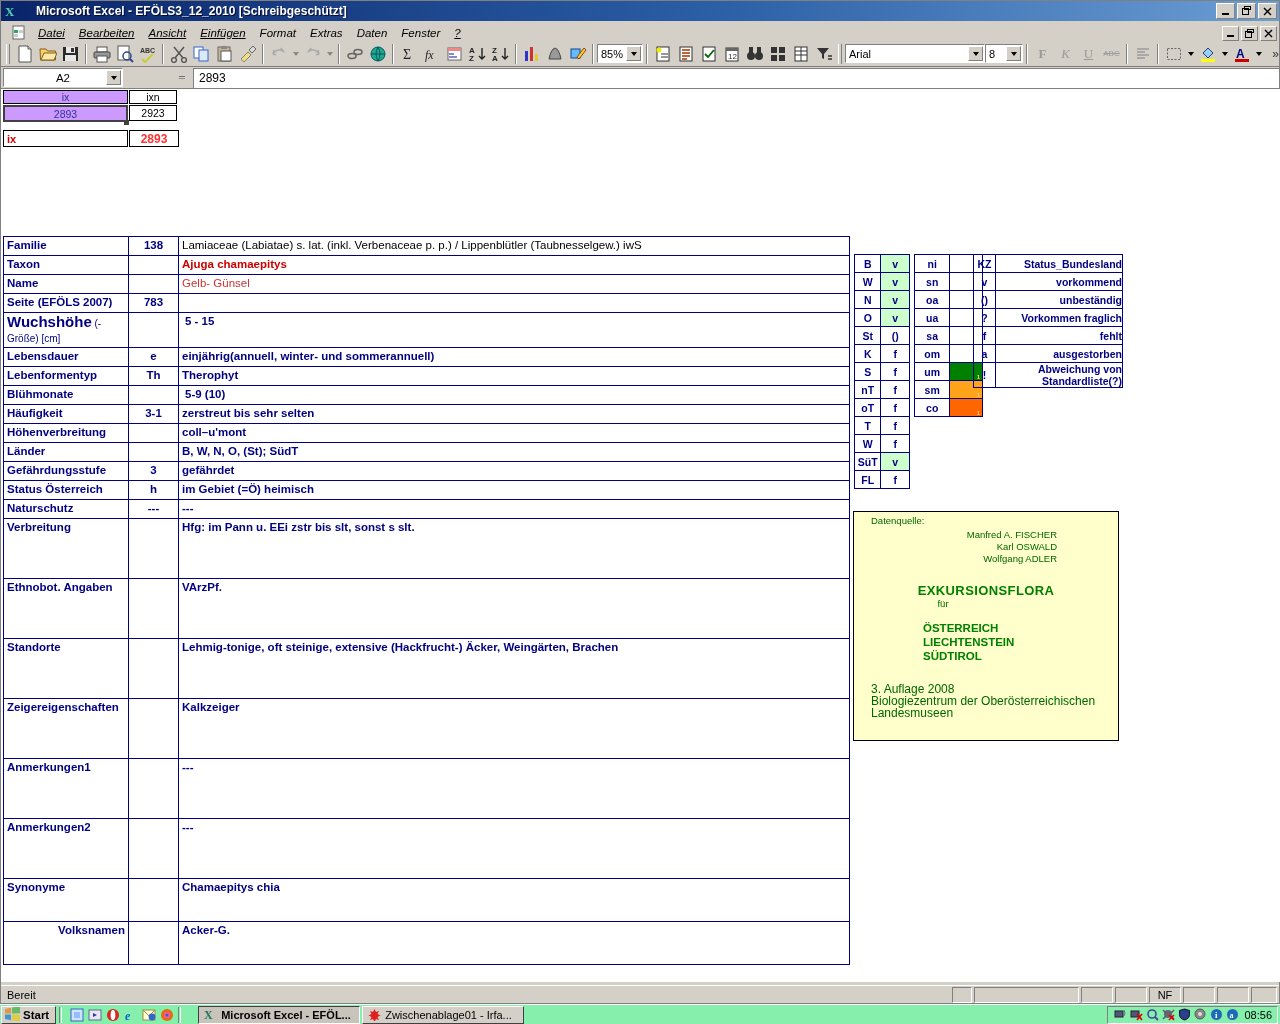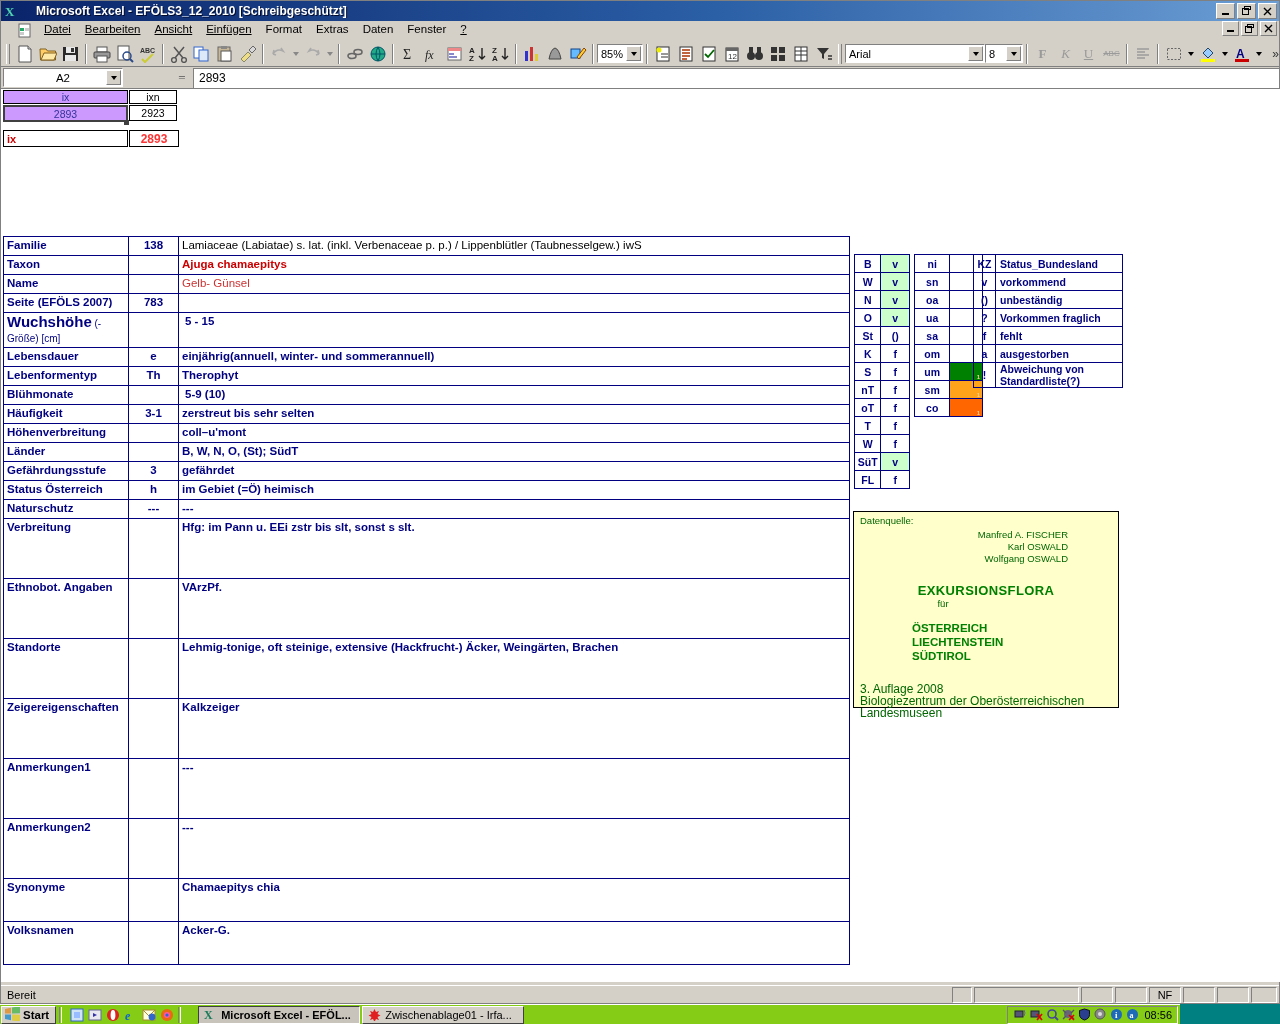--- a/index.html
+++ b/index.html
@@ -51,23 +51,24 @@
     font-size: 10px; color: #000;
     font-family: "Liberation Sans", sans-serif;
     line-height: 9px; padding-bottom: 2px;
   }
   .winbtn svg { display:block; }
 
   
   .menubar {
     height: 20px;
     background: #d4d0c8;
-    display: flex; align-items: flex-start;
-    padding-left: 14px;
+    display: flex; align-items: flex-end;
+    padding-left: 8px;
     border-bottom: none;
+    font-style: italic;
   }
   .menu-doc-icon {
     width: 18px; height: 18px;
     display:flex;align-items:center;justify-content:center;
     margin-right: 4px;
   }
   .menu-item {
     font-size: 11.5px; color: #000;
     padding: 2px 7px;
     white-space: nowrap;
@@ -239,32 +240,32 @@
   #region-tbl td.k { width: 26px; }
   #region-tbl td.v { width: 24px; position: relative; }
   #region-tbl td .swatch {
     position: absolute; left:0; top:0; right:0; bottom:0;
     display:flex; align-items:flex-end; justify-content:flex-end;
     font-size: 6px; color: #ffcc99; padding-right:2px;
   }
 
   #kz-tbl { left: 972px; top: 165px; width: 150px; }
   #kz-tbl td.k { width: 22px; text-align:center; }
-  #kz-tbl td.d { text-align: left; padding-left: 4px; font-weight: bold; }
+  #kz-tbl td.d { text-align: right; padding-left: 4px; font-weight: bold; }
   #kz-tbl td.hdr { font-weight: bold; }
 
   
   .srcbox {
     position: absolute; left: 852px; top: 422px;
-    width: 266px; height: 197px;
+    width: 266px; height: 230px;
     background: #ffffcc;
     border: 1px solid #000000;
     font-size: 9.5px;
     color: #006600;
-    padding: 3px 6px;
+    padding: 3px 17px;
   }
   .src-label { text-align: left; color:#006600; }
   .src-authors { text-align: right; margin-top: 3px; line-height: 12px; padding-right:44px;}
   .src-title { text-align: center; font-size: 13px; font-weight: bold; color:#008000; margin-top: 18px; letter-spacing:0.4px;}
   .src-fur { text-align: center; font-size: 9.5px; padding-right:86px;}
   .src-countries { font-size: 11.5px; font-weight: bold; color:#008000; margin-top: 12px; line-height: 14px; padding-left:52px;}
   .src-foot { font-size: 12px; margin-top: 20px; line-height: 12px; color:#006600;}
 
   
   .statusbar {
@@ -283,22 +284,22 @@
     border: 1px solid;
     border-color: #808080 #ffffff #ffffff #808080;
     margin-right: 2px;
     display:flex;align-items:center;justify-content:center;
     font-size: 11px; color:#000;
   }
 
   
   .taskbar {
     position: absolute; left: 0; bottom: 0;
-    width: 1180px; height: 20px;
-    background: #84cc16;
+    width: 1280px; height: 20px;
+    background: #86efac;
     border-top: 1px solid #ffffff;
     display: flex; align-items: center;
   }
   .startbtn {
     height: 18px; margin-left: 1px; padding: 0 6px 0 3px;
     background: #d4d0c8;
     border: 1px solid;
     border-color: #ffffff #404040 #404040 #ffffff;
     display: flex; align-items: center; gap: 3px;
     font-size: 11.5px; font-weight: bold; color: #000;
@@ -817,21 +818,21 @@
             <td class="c1" style="height: 60px;">Anmerkungen2</td>
             <td class="c2"></td>
             <td class="c3">---</td>
           </tr>
           <tr>
             <td class="c1" style="height: 43px;">Synonyme</td>
             <td class="c2"></td>
             <td class="c3">Chamaepitys chia</td>
           </tr>
           <tr>
-            <td class="c1" style="height: 43px;">Volksnamen</td>
+            <td class="c1" style="height: 43px; text-align: right;">Volksnamen</td>
             <td class="c2"></td>
             <td class="c3">Acker-G.</td>
           </tr>
         </tbody>
     </table>
 
     <table class="lt" id="lander-tbl">
       <tbody>
           <tr>
             <td class="k">B</td>
@@ -966,21 +967,21 @@
             <td class="d">Abweichung von Standardliste(?)</td>
           </tr>
         </tbody>
     </table>
 
     <div class="srcbox">
       <div class="src-label">Datenquelle:</div>
       <div class="src-authors">
         <div>Manfred A. FISCHER</div>
         <div>Karl OSWALD</div>
-        <div>Wolfgang OSWALD</div>
+        <div>Wolfgang ADLER</div>
       </div>
       <div class="src-title">EXKURSIONSFLORA</div>
       <div class="src-fur">für</div>
       <div class="src-countries">
         <div>ÖSTERREICH</div>
         <div>LIECHTENSTEIN</div>
         <div>SÜDTIROL</div>
       </div>
       <div class="src-foot">
         <div>3. Auflage 2008</div>

